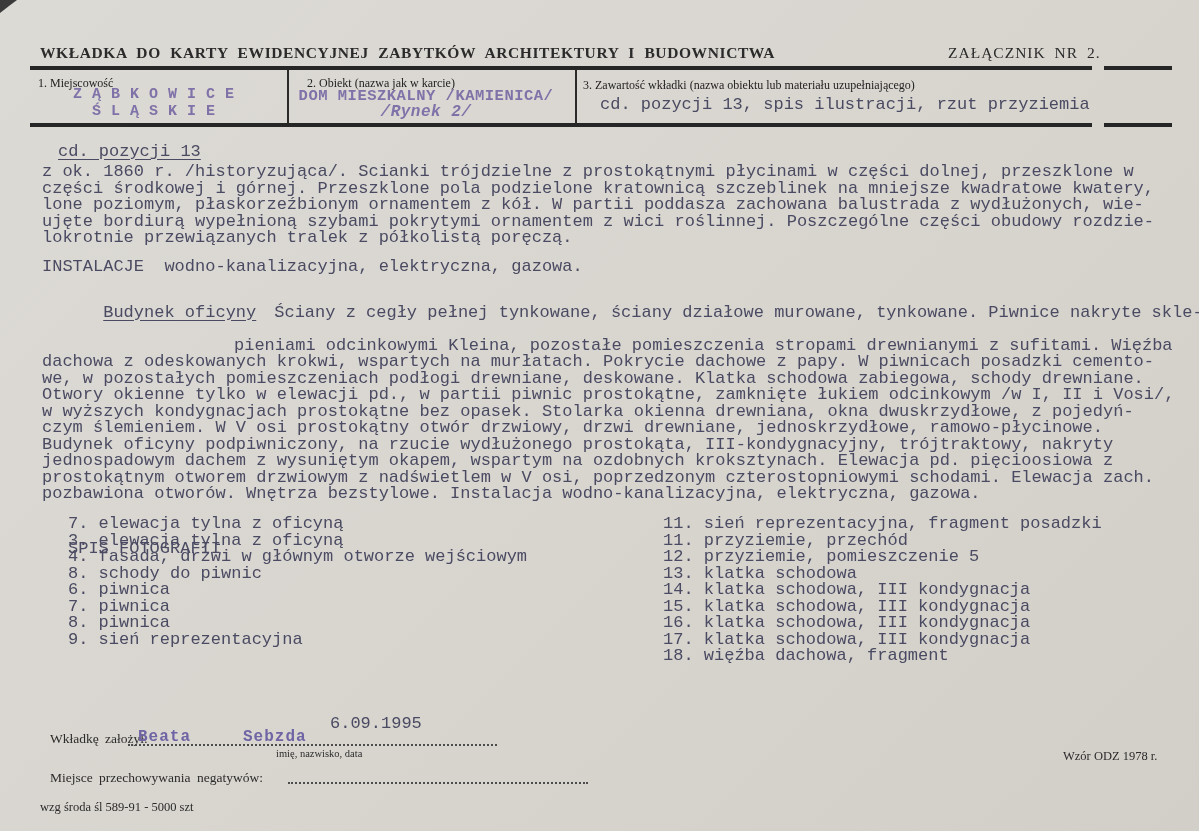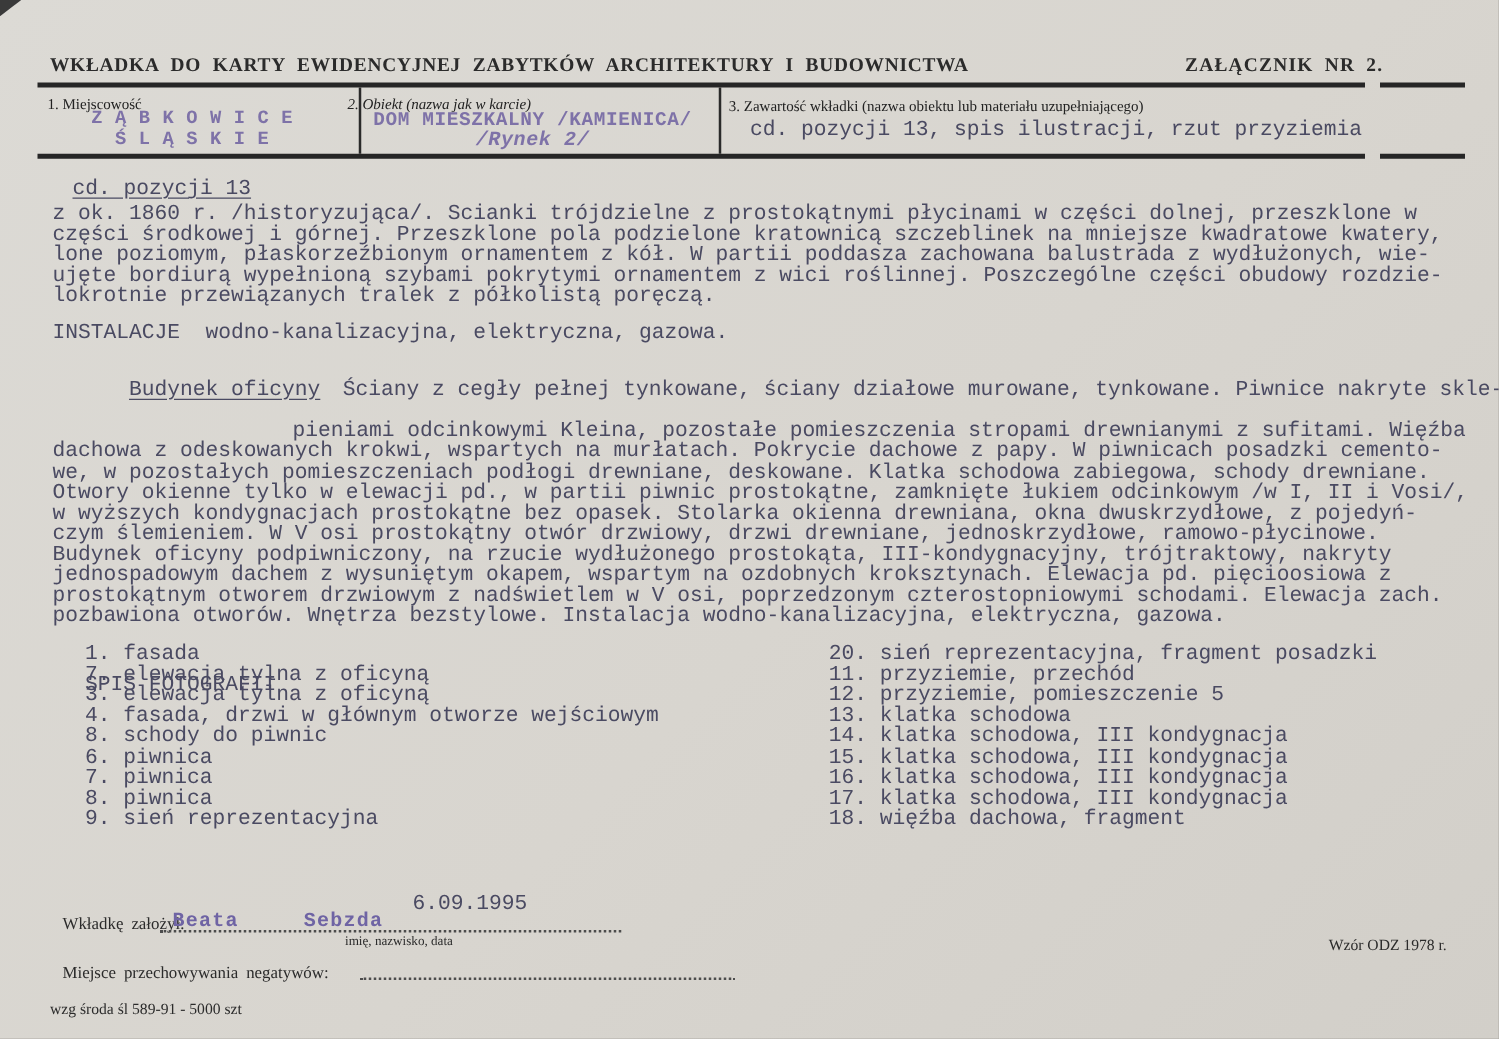--- a/index.html
+++ b/index.html
@@ -4,21 +4,21 @@
 <style>
   html,body{margin:0;padding:0;background:#a9a6a0;}
   .page{
     position:relative;width:1199px;height:831px;overflow:hidden;
     background:linear-gradient(135deg,#dcdad5 0%,#d8d5cf 55%,#d2cfc9 100%);
     font-family:"Liberation Serif",serif;color:#2b2b2b;
   }
   .abs{position:absolute;}
   
   .doc-title{left:40px;top:44px;font-size:15.5px;font-weight:bold;letter-spacing:0.6px;word-spacing:5px;}
-  .doc-attachment{left:948px;top:44px;font-size:15.5px;font-weight:bold;letter-spacing:1px;word-spacing:4px;}
+  .doc-attachment{left:948px;top:44px;font-size:15.5px;font-weight:normal;letter-spacing:1px;word-spacing:4px;}
   .rule{position:absolute;height:4px;background:#262626;}
   .vline{position:absolute;width:2px;background:#2a2a2a;top:70px;height:53px;}
   .cell-label{font-size:12px;color:#222;}
   
   .tw{font-family:"Liberation Mono","DejaVu Sans Mono",monospace;color:#4a4a62;font-size:17px;}
   .tline{white-space:pre;line-height:16.5px;}
   .indent2{padding-left:192px;}
   .uline{text-decoration:underline;text-underline-offset:3px;}
   .rest{margin-left:18px;}
   
@@ -48,21 +48,21 @@
   <div class="rule" style="left:1104px;top:66px;width:68px;"></div>
   <div class="rule" style="left:30px;top:123px;width:1062px;"></div>
   <div class="rule" style="left:1104px;top:123px;width:68px;"></div>
   <div class="vline" style="left:287px;"></div>
   <div class="vline" style="left:575px;"></div>
 
   <div class="abs cell-label" style="left:38px;top:76px;">1. Miejscowość</div>
   <div class="abs stamp stamp-c1" style="top:86px;">ZĄBKOWICE</div>
   <div class="abs stamp stamp-c1" style="top:103px;">ŚLĄSKIE</div>
 
-  <div class="abs cell-label" style="left:278px;top:76px;font-style:italic;">2. Obiekt (nazwa jak w karcie)</div>
+  <div class="abs cell-label" style="left:307px;top:76px;">2. Obiekt (nazwa jak w karcie)</div>
   <div class="abs stamp stamp-c2" style="top:87px;">DOM MIESZKALNY /KAMIENICA/</div>
   <div class="abs stamp stamp-c2" style="top:103px;font-size:16px;font-style:italic;">/Rynek 2/</div>
 
   <div class="abs cell-label" style="left:583px;top:78px;">3. Zawartość wkładki (nazwa obiektu lub materiału uzupełniającego)</div>
   <div class="abs tw" style="left:600px;top:95px;">cd. pozycji 13, spis ilustracji, rzut przyziemia</div>
 
   <div class="abs tw uline" style="left:58px;top:142px;">cd. pozycji 13</div>
   <div class="abs tw" style="left:42px;top:164px;">
       <div class="tline">z ok. 1860 r. /historyzująca/. Scianki trójdzielne z prostokątnymi płycinami w części dolnej, przeszklone w</div>
       <div class="tline">części środkowej i górnej. Przeszklone pola podzielone kratownicą szczeblinek na mniejsze kwadratowe kwatery,</div>
@@ -86,32 +86,31 @@
         <div class="tline">czym ślemieniem. W V osi prostokątny otwór drzwiowy, drzwi drewniane, jednoskrzydłowe, ramowo-płycinowe.</div>
         <div class="tline">Budynek oficyny podpiwniczony, na rzucie wydłużonego prostokąta, III-kondygnacyjny, trójtraktowy, nakryty</div>
         <div class="tline">jednospadowym dachem z wysuniętym okapem, wspartym na ozdobnych kroksztynach. Elewacja pd. pięcioosiowa z</div>
         <div class="tline">prostokątnym otworem drzwiowym z nadświetlem w V osi, poprzedzonym czterostopniowymi schodami. Elewacja zach.</div>
         <div class="tline">pozbawiona otworów. Wnętrza bezstylowe. Instalacja wodno-kanalizacyjna, elektryczna, gazowa.</div>
       </div>
   </div>
 
   <div class="abs tw" style="left:68px;top:492px;margin-top:47px;">SPIS FOTOGRAFII</div>
   <div class="abs tw" style="left:68px;top:516px;">
-      <div class="tline">1. fasada</div>
       <div class="tline">7. elewacja tylna z oficyną</div>
       <div class="tline">3. elewacja tylna z oficyną</div>
       <div class="tline">4. fasada, drzwi w głównym otworze wejściowym</div>
       <div class="tline">8. schody do piwnic</div>
       <div class="tline">6. piwnica</div>
       <div class="tline">7. piwnica</div>
       <div class="tline">8. piwnica</div>
       <div class="tline">9. sień reprezentacyjna</div>
     </div>
   <div class="abs tw" style="left:663px;top:516px;">
-      <div class="tline">20. sień reprezentacyjna, fragment posadzki</div>
+      <div class="tline">11. sień reprezentacyjna, fragment posadzki</div>
       <div class="tline">11. przyziemie, przechód</div>
       <div class="tline">12. przyziemie, pomieszczenie 5</div>
       <div class="tline">13. klatka schodowa</div>
       <div class="tline">14. klatka schodowa, III kondygnacja</div>
       <div class="tline">15. klatka schodowa, III kondygnacja</div>
       <div class="tline">16. klatka schodowa, III kondygnacja</div>
       <div class="tline">17. klatka schodowa, III kondygnacja</div>
       <div class="tline">18. więźba dachowa, fragment</div>
     </div>
 

